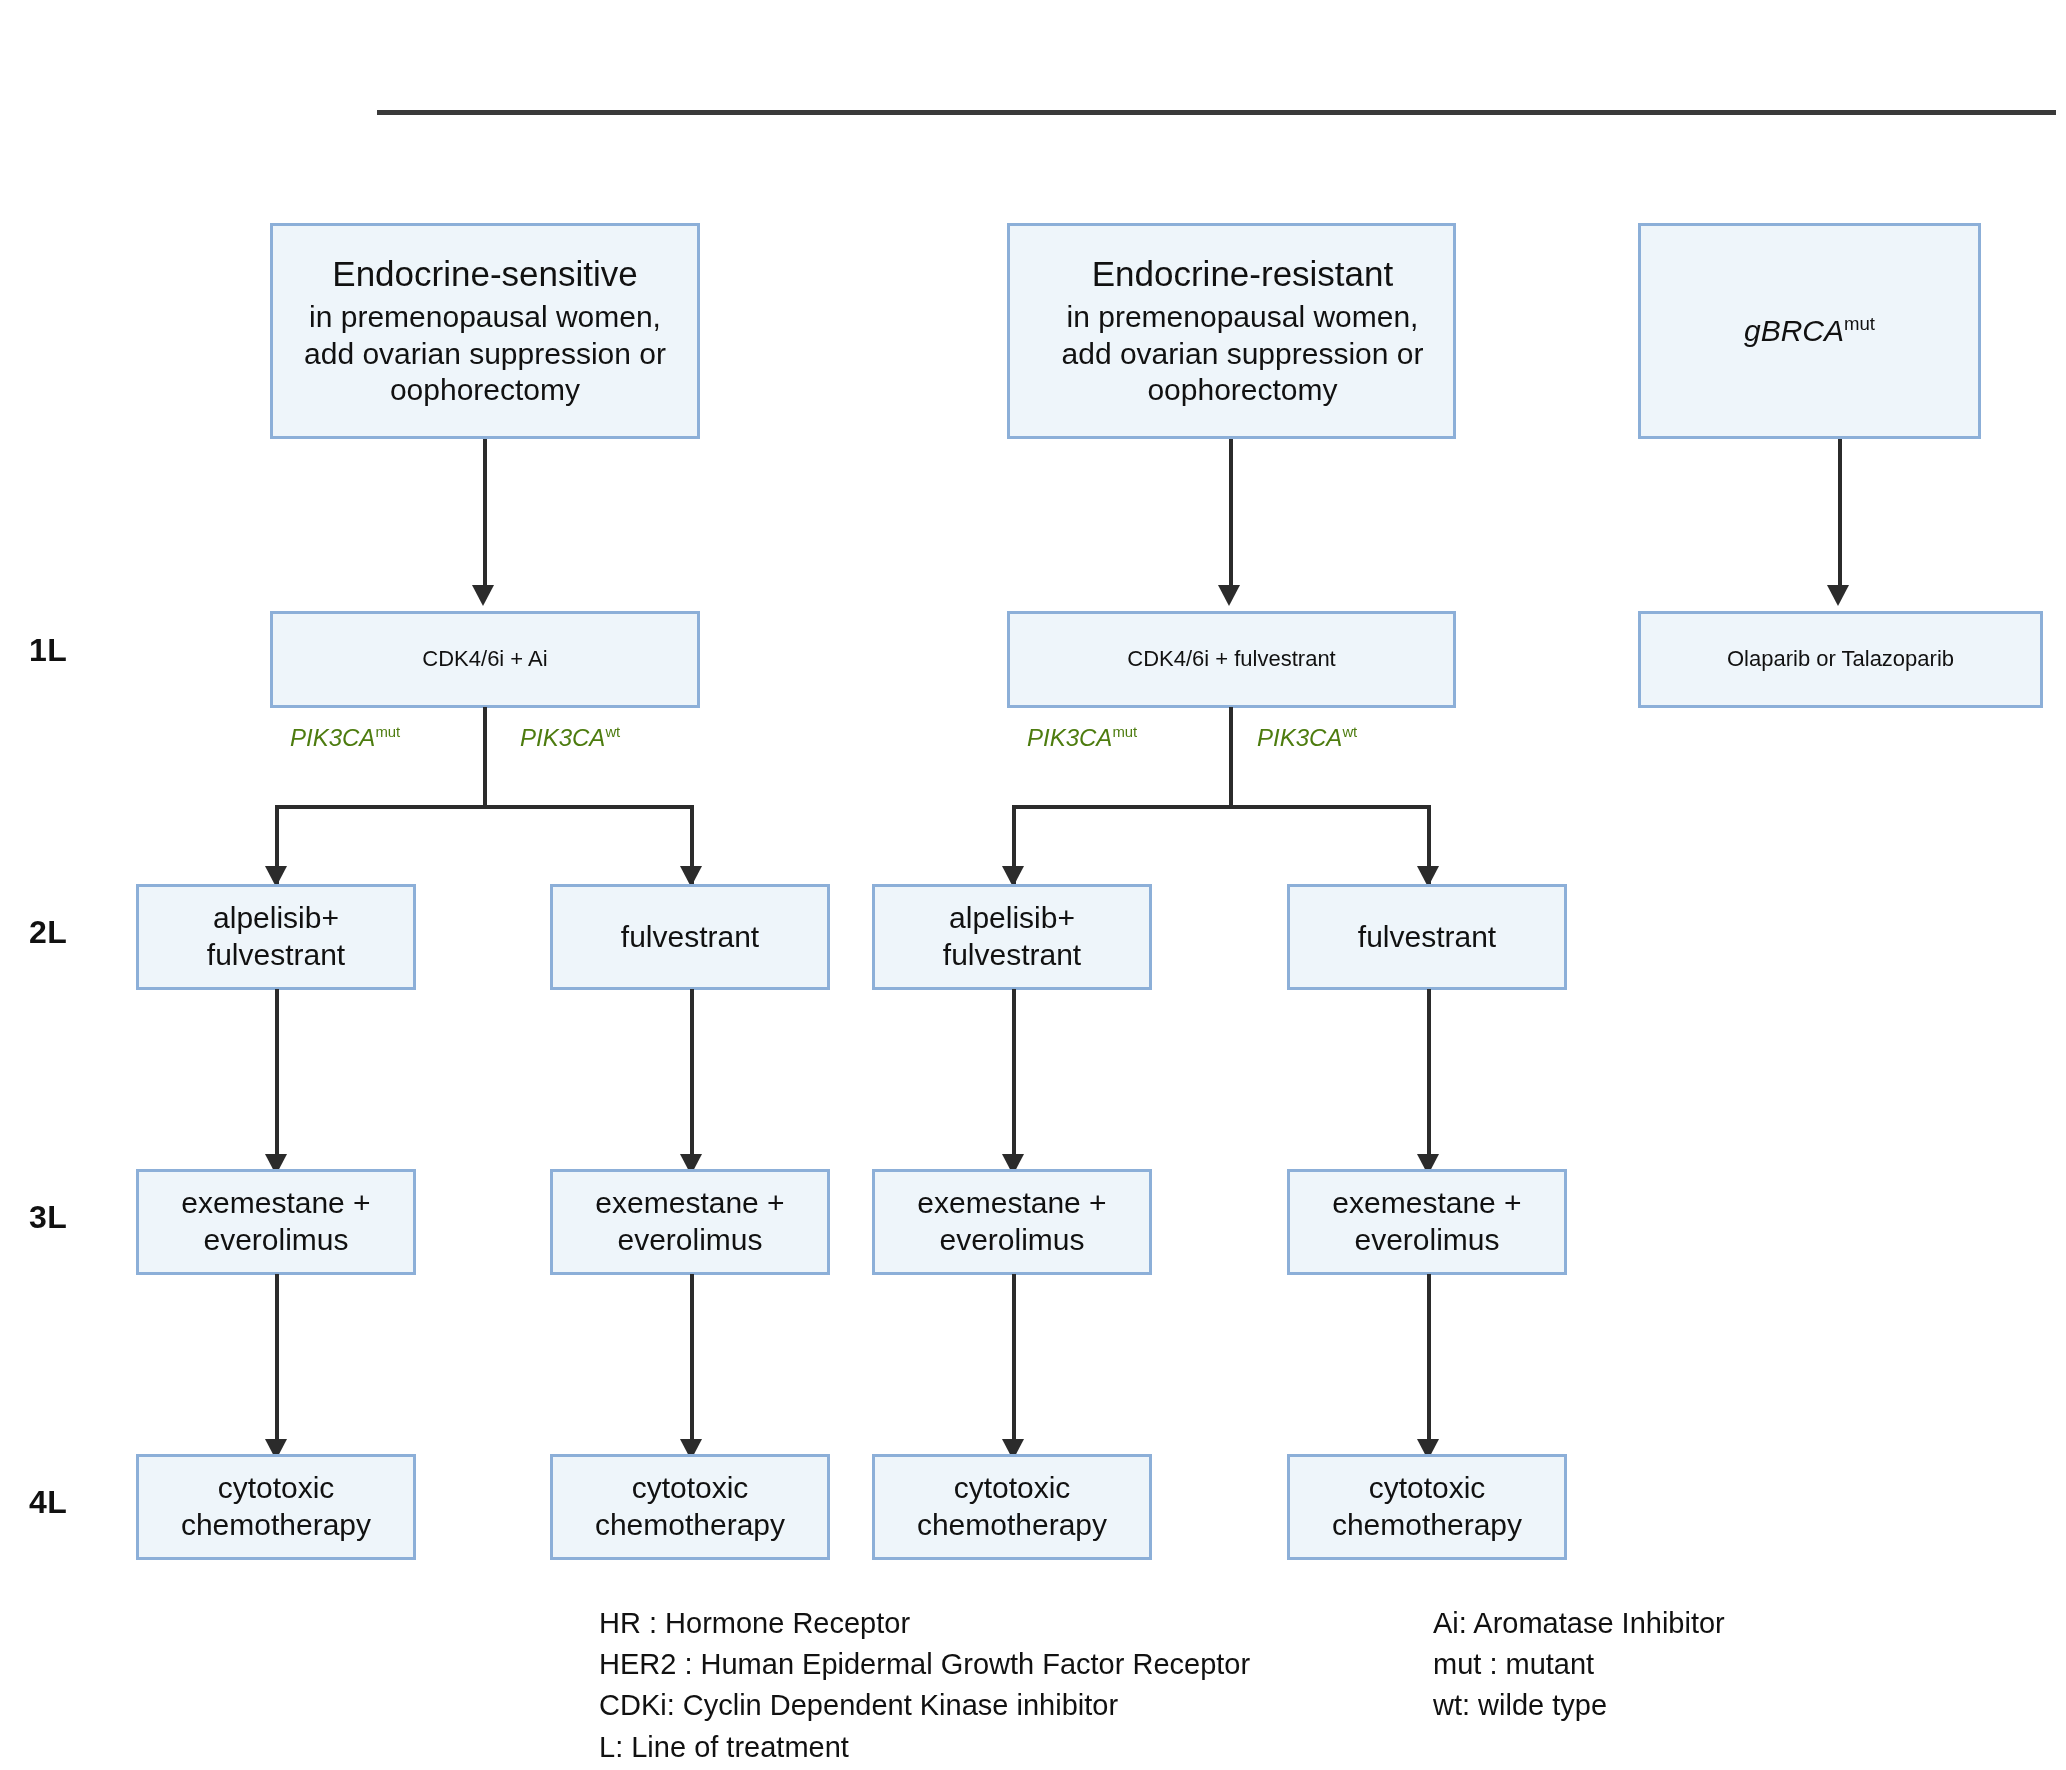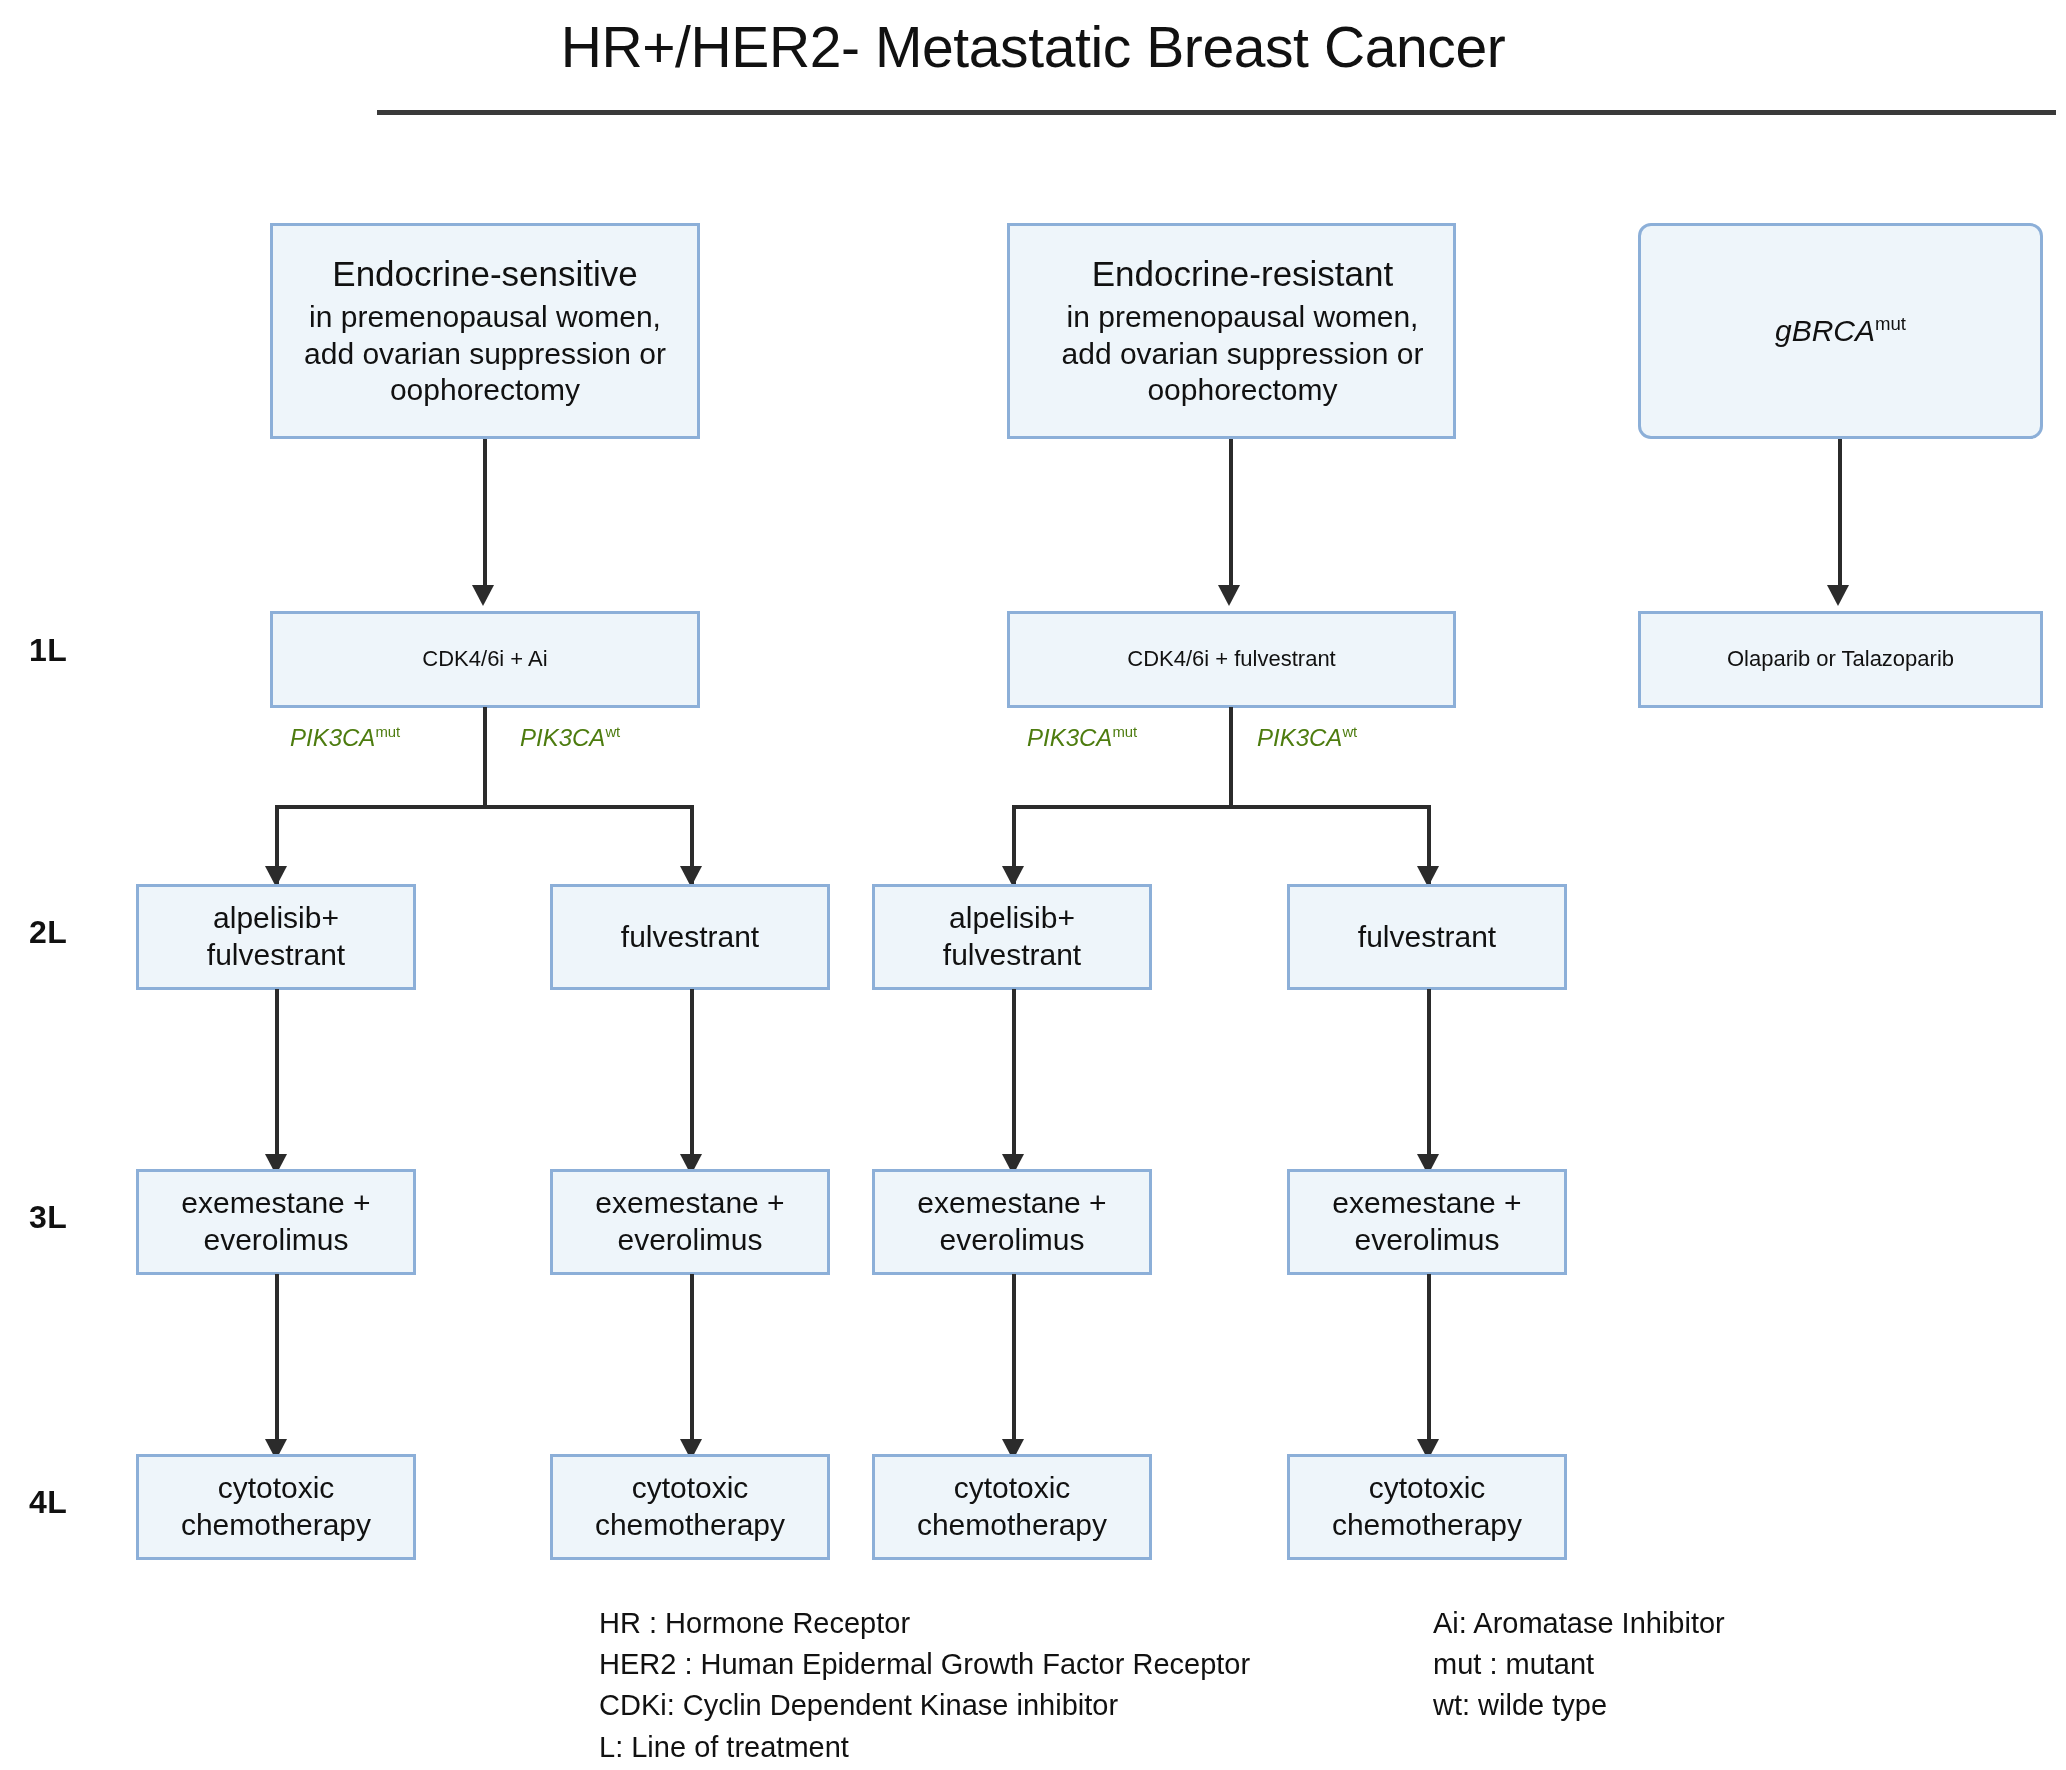--- a/index.html
+++ b/index.html
@@ -112,21 +112,20 @@
     color: #111111;
     white-space: nowrap;
   }
   .legend-col div { margin: 0; }
 </style>
 </head>
 <body>
 
 <div id="page">
 
-  <div id="title">HR+/HER2- Metastatic Breast Cancer</div>
   <div id="title-rule"></div>
 
   <div class="linelabel" style="left:29px; top:632px;">1L</div>
   <div class="linelabel" style="left:29px; top:914px;">2L</div>
   <div class="linelabel" style="left:29px; top:1199px;">3L</div>
   <div class="linelabel" style="left:29px; top:1484px;">4L</div>
 
   <div class="node top" style="left:270px; top:223px; width:430px; height:216px;">
     <div class="inner">
       <span class="hd">Endocrine-sensitive</span>
@@ -138,21 +137,21 @@
 
   <div class="node top" style="left:1007px; top:223px; width:449px; height:216px;padding-left:22px;">
     <div class="inner">
       <span class="hd">Endocrine-resistant</span>
       <span>in premenopausal women,</span><br>
       <span>add ovarian suppression or</span><br>
       <span>oophorectomy</span>
     </div>
   </div>
 
-  <div class="node gene" style="left:1638px; top:223px; width:405px; height:216px;border-radius:13px;">
+  <div class="node gene" style="left:1638px; top:223px; width:343px; height:216px;">
     <div class="inner">
       <span>gBRCA</span><span class="supmut">mut</span>
     </div>
   </div>
 
   <div class="vline" style="left:483px;  top:439px; height:149px;"></div>
   <div class="arrowhead" style="left:472px; top:585px;"></div>
 
   <div class="vline" style="left:1229px; top:439px; height:149px;"></div>
   <div class="arrowhead" style="left:1218px; top:585px;"></div>

